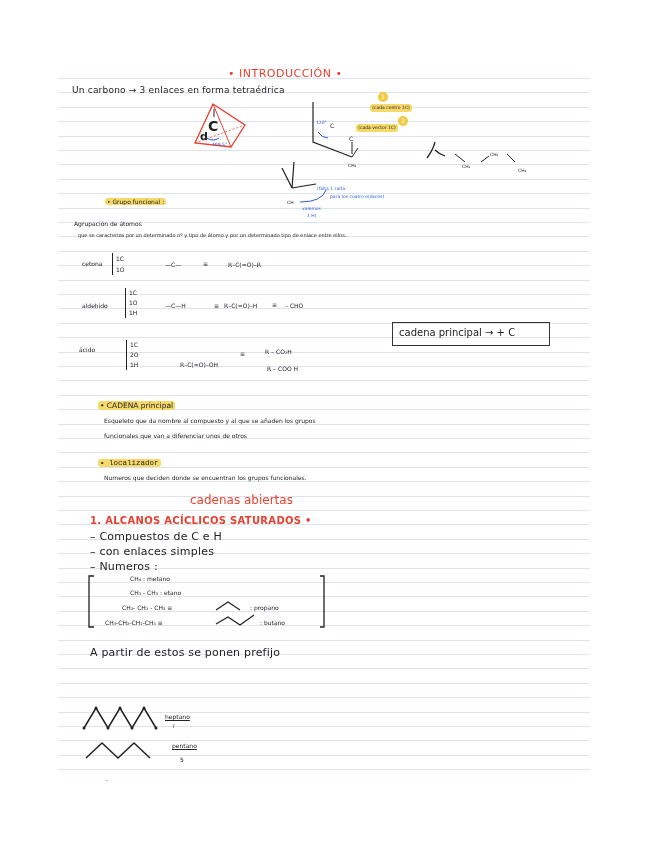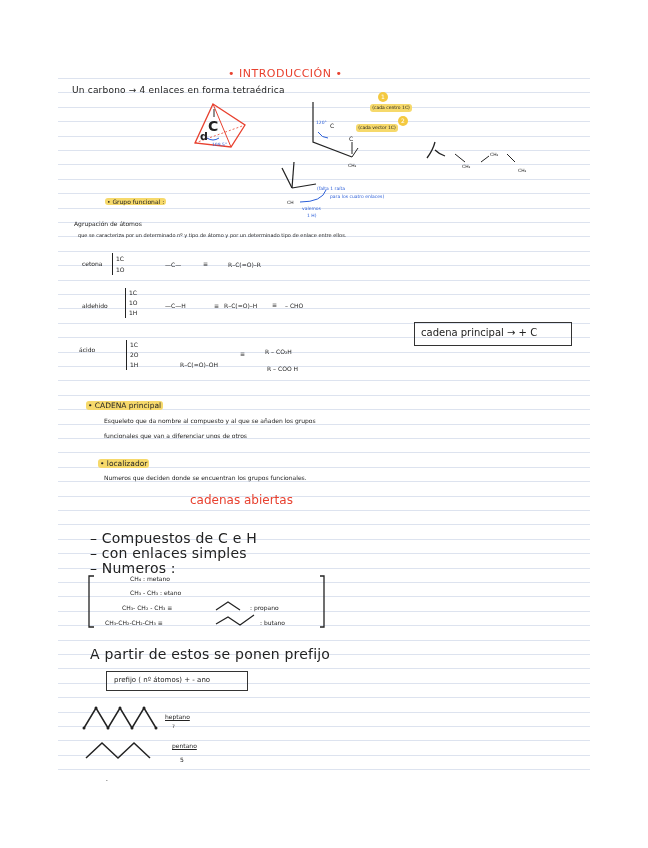--- a/index.html
+++ b/index.html
@@ -1,20 +1,20 @@
 <!DOCTYPE html>
 <html><head>
 <meta charset="utf-8">
 <style>
   html,body{margin:0;padding:0;background:#fff;}
   body{width:648px;height:848px;position:relative;overflow:hidden;font-family:"DejaVu Sans",sans-serif;}
   .page{position:absolute;left:0;top:0;width:648px;height:848px;background:#fff;}
   .rule{position:absolute;left:58px;width:532px;height:1px;background:#dde3ef;}
   .t{position:absolute;white-space:nowrap;color:#222;font-family:"DejaVu Sans",sans-serif;}
-  .hw{font-size:14px;letter-spacing:0.2px;}
+  .hw{font-size:11px;letter-spacing:0.2px;}
   .sm{font-size:6px;}
   .xs{font-size:4.5px;}
   .red{color:#e8412f;}
   .blue{color:#2c5fd8;}
   .hl{background:#f6d96b;border-radius:3px;padding:0 2px;}
   .box{position:absolute;border:1px solid #333;}
   svg{position:absolute;overflow:visible;}
   .circ{position:absolute;width:10px;height:10px;border-radius:50%;background:#f4c940;color:#fff;font-size:6px;text-align:center;line-height:10px;}
 </style>
 </head>
@@ -68,21 +68,21 @@
       <div class="rule" style="top: 683px;"></div>
       <div class="rule" style="top: 697px;"></div>
       <div class="rule" style="top: 712px;"></div>
       <div class="rule" style="top: 726px;"></div>
       <div class="rule" style="top: 740px;"></div>
       <div class="rule" style="top: 755px;"></div>
       <div class="rule" style="top: 769px;"></div>
     </div>
 
   <div class="t red" style="left:228px;top:67px;font-size:11px;font-weight:normal;letter-spacing:0.5px;">• INTRODUCCIÓN •</div>
-  <div class="t hw" style="left:72px;top:85px;font-size:9px;">Un carbono → 4 enlaces en forma tetraédrica</div>
+  <div class="t hw" style="left:72px;top:85px;font-size:9px;">Un carbono → 3 enlaces en forma tetraédrica</div>
 
   <svg style="left:195px;top:103px;" width="70" height="50">
     <polygon points="18,1 50,22 36,44 0,40" fill="none" stroke="#e8412f" stroke-width="1.3"></polygon>
     <line x1="18" y1="1" x2="36" y2="44" stroke="#e8412f" stroke-width="1"></line>
     <line x1="0" y1="40" x2="50" y2="22" stroke="#e8412f" stroke-width="0.8" stroke-dasharray="2,2"></line>
     <line x1="19" y1="6" x2="19" y2="14" stroke="#222" stroke-width="1"></line>
     <path d="M12 35 q6 4 12 0" fill="none" stroke="#2c5fd8" stroke-width="1"></path>
   </svg>
   <div class="t" style="left:208px;top:118px;font-size:14px;font-weight:bold;">C</div>
   <div class="t" style="left:200px;top:130px;font-size:11px;font-weight:bold;">d</div>
@@ -157,33 +157,34 @@
   <div class="t sm" style="left:126px;top:340px;border-left:1px solid #222;padding-left:3px;line-height:10px;">
     <div>1C</div>
     <div>2O</div>
     <div>1H</div>
   </div>
   <div class="t sm" style="left:180px;top:361px;">R–C(=O)–OH</div>
   <div class="t sm" style="left:240px;top:350px;">≡</div>
   <div class="t sm" style="left:265px;top:348px;">R – CO₂H</div>
   <div class="t sm" style="left:267px;top:365px;">R – COO H</div>
 
-  <div class="box" style="left:414px;top:322px;width:156px;height:22px;">
+  <div class="box" style="left:392px;top:322px;width:156px;height:22px;">
     <div class="t" style="left:6px;top:4px;font-size:10px;">cadena principal → + C</div>
   </div>
 
-  <div class="t sm hl" style="left:86px;top:401px;font-size:7.5px;">• CADENA principal</div>
+  <div class="t sm hl" style="left:98px;top:401px;font-size:7.5px;">• CADENA principal</div>
   <div class="t sm" style="left:104px;top:417px;">Esqueleto que da nombre al compuesto y al que se añaden los grupos</div>
   <div class="t sm" style="left:104px;top:432px;">funcionales que van a diferenciar unos de otros</div>
 
-  <div class="t sm hl" style="left:98px;top:459px;font-size:7.5px;">• localizador</div>
+  <div class="t sm hl" style="left:98px;top:459px;font-size:7.5px;font-family:Liberation Mono, monospace;">• localizador</div>
   <div class="t sm" style="left:104px;top:474px;">Numeros que deciden donde se encuentran los grupos funcionales.</div>
 
   <div class="t sm red" style="left:190px;top:493px;font-size:12px;">cadenas abiertas</div>
 
+  <div class="t red" style="left:90px;top:515px;font-size:10px;font-weight:bold;letter-spacing:0.3px;">1. ALCANOS ACÍCLICOS SATURADOS •</div>
   <div class="t hw" style="left:90px;top:530px;">– Compuestos de C e H</div>
   <div class="t hw" style="left:90px;top:545px;">– con enlaces simples</div>
   <div class="t hw" style="left:90px;top:560px;">– Numeros :</div>
 
   <svg style="left:88px;top:574px;" width="240" height="56">
     <path d="M6 2 L1 2 L1 53 L6 53" fill="none" stroke="#222" stroke-width="1.3"></path>
     <path d="M232 2 L236 2 L236 53 L232 53" fill="none" stroke="#222" stroke-width="1.3"></path>
   </svg>
   <div class="t sm" style="left:130px;top:575px;">CH₄ : metano</div>
   <div class="t sm" style="left:130px;top:589px;">CH₃ - CH₃ : etano</div>
@@ -192,23 +193,20 @@
     <polyline points="2,10 14,2 26,10" fill="none" stroke="#222" stroke-width="1.2"></polyline>
   </svg>
   <div class="t sm" style="left:250px;top:604px;">: propano</div>
   <div class="t sm" style="left:105px;top:619px;">CH₃-CH₂-CH₂-CH₃ ≡</div>
   <svg style="left:214px;top:614px;" width="44" height="14">
     <polyline points="2,10 14,3 26,11 40,1" fill="none" stroke="#222" stroke-width="1.2"></polyline>
   </svg>
   <div class="t sm" style="left:260px;top:619px;">: butano</div>
 
   <div class="t hw" style="left:90px;top:646px;text-align:right;">A partir de estos se ponen prefijo</div>
-  <div class="box" style="left:106px;top:671px;width:140px;height:18px;">
-    <div class="t sm" style="left:7px;top:4px;font-size:7px;">prefijo ( nº átomos) + - ano</div>
-  </div>
 
   <svg style="left:82px;top:704px;" width="76" height="28">
     <polyline points="2,24 14,4 26,24 38,4 50,24 62,4 74,24" fill="none" stroke="#222" stroke-width="1.5"></polyline>
     <g fill="#222">
         <circle cx="2" cy="24" r="1.5"></circle>
         <circle cx="14" cy="4" r="1.5"></circle>
         <circle cx="26" cy="24" r="1.5"></circle>
         <circle cx="38" cy="4" r="1.5"></circle>
         <circle cx="50" cy="24" r="1.5"></circle>
         <circle cx="62" cy="4" r="1.5"></circle>

